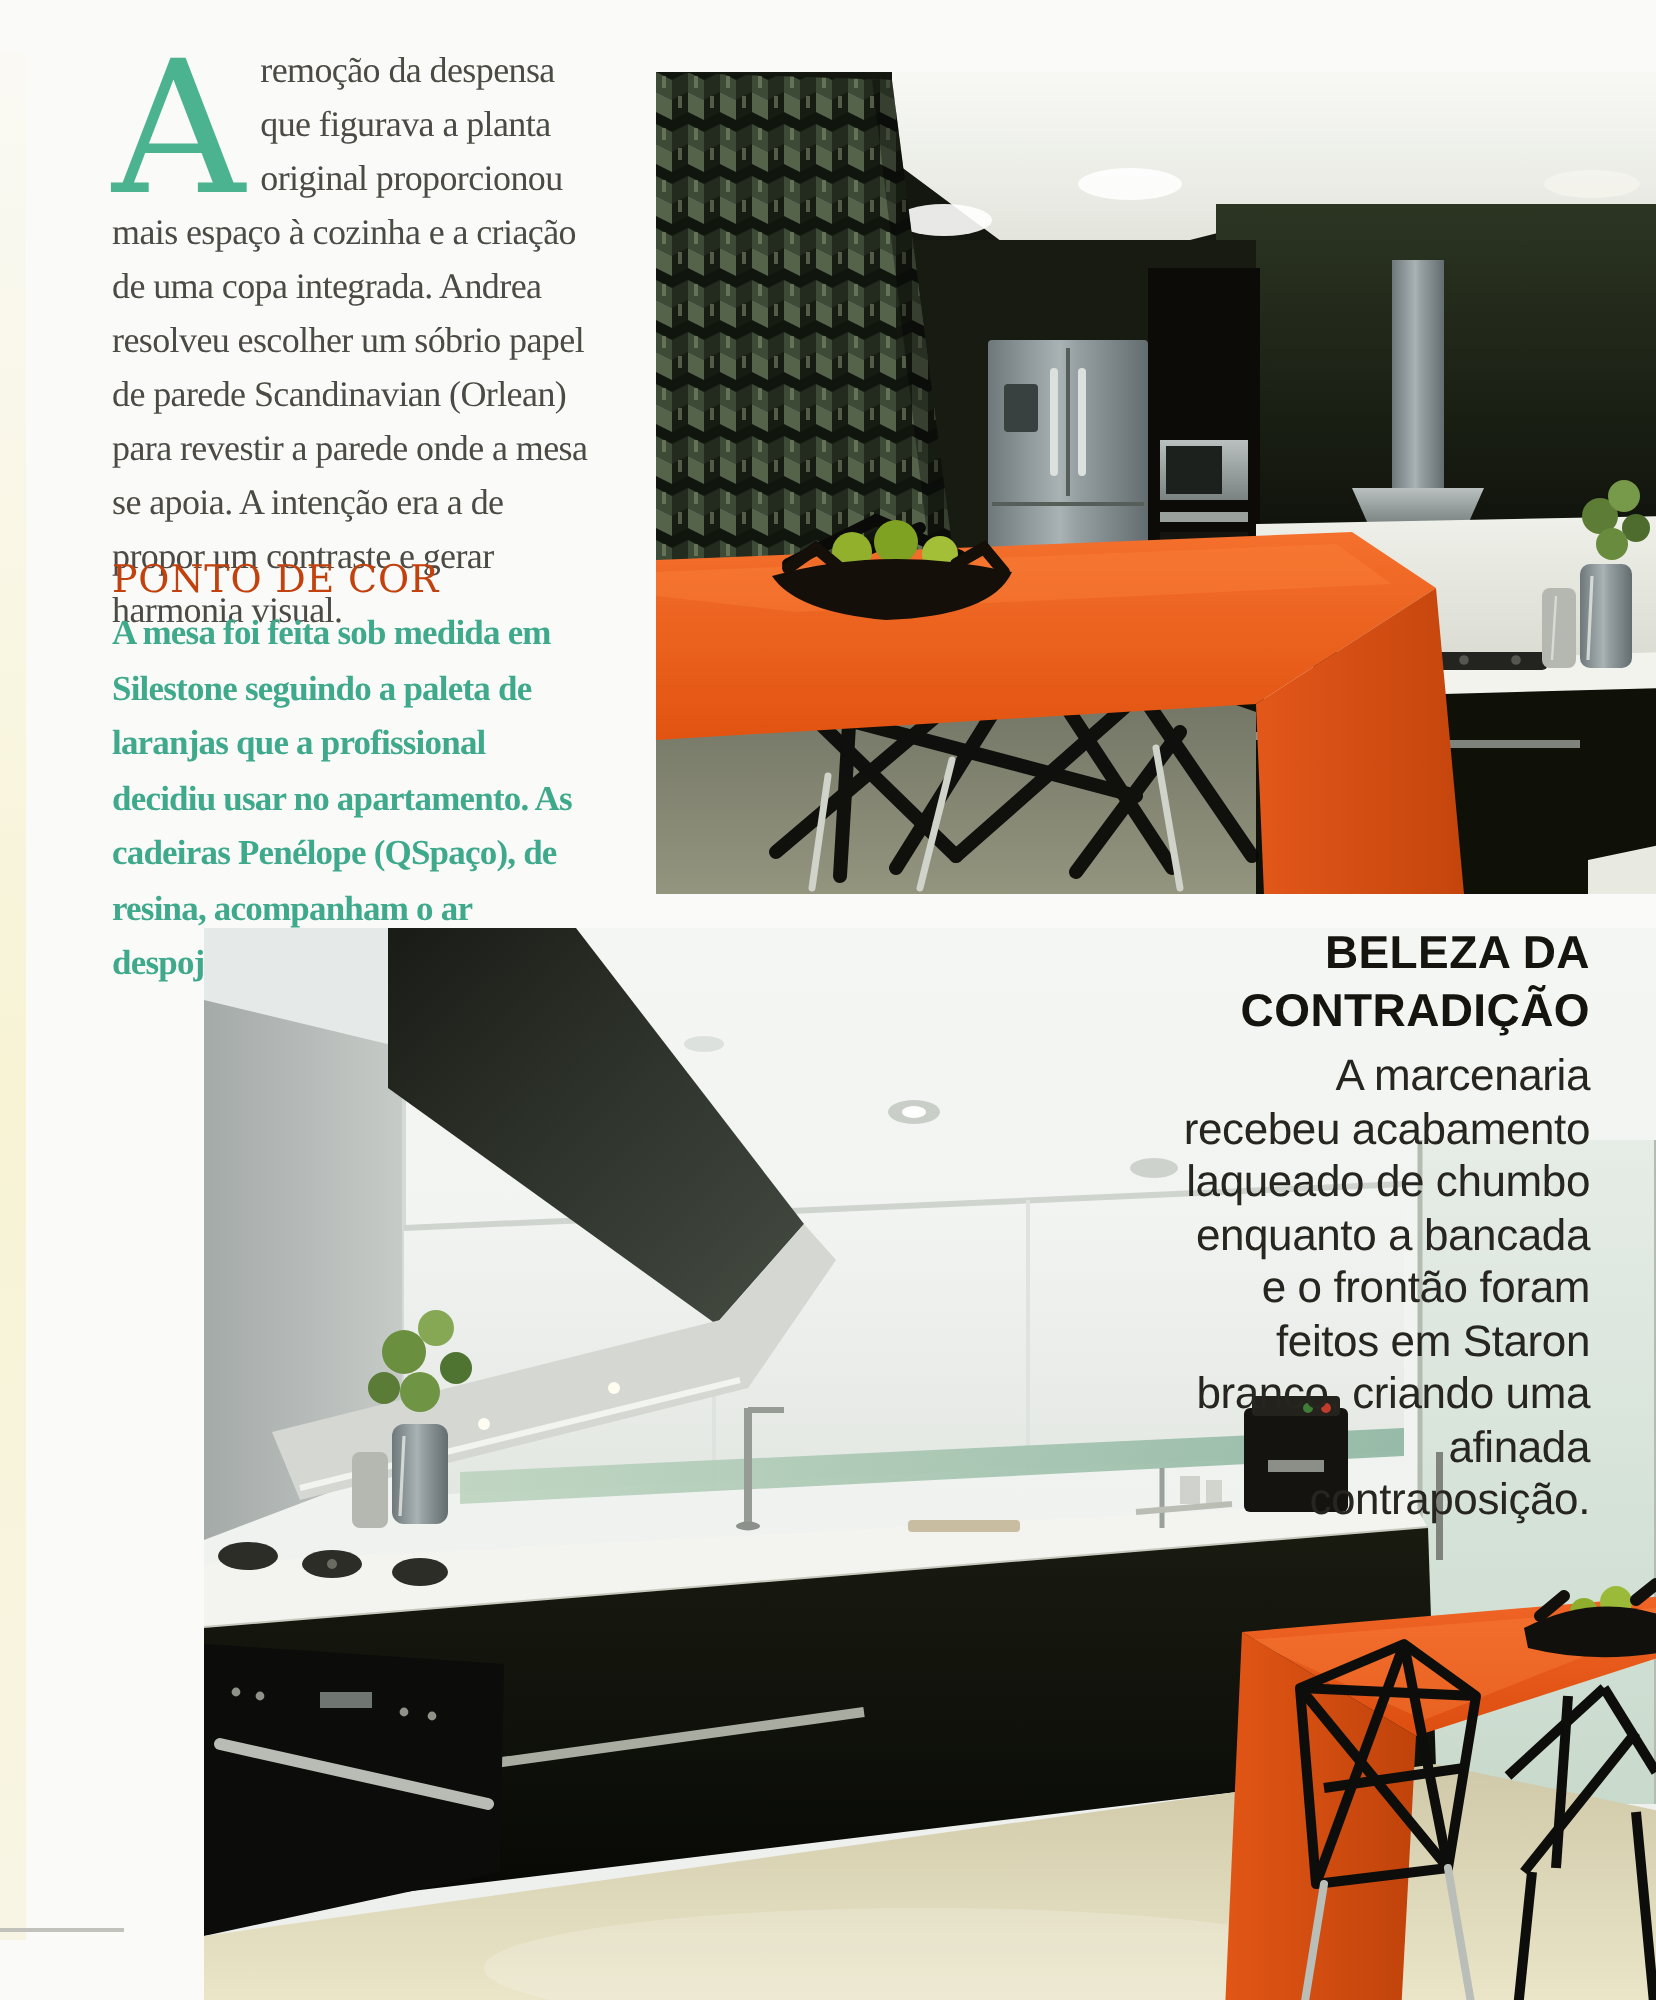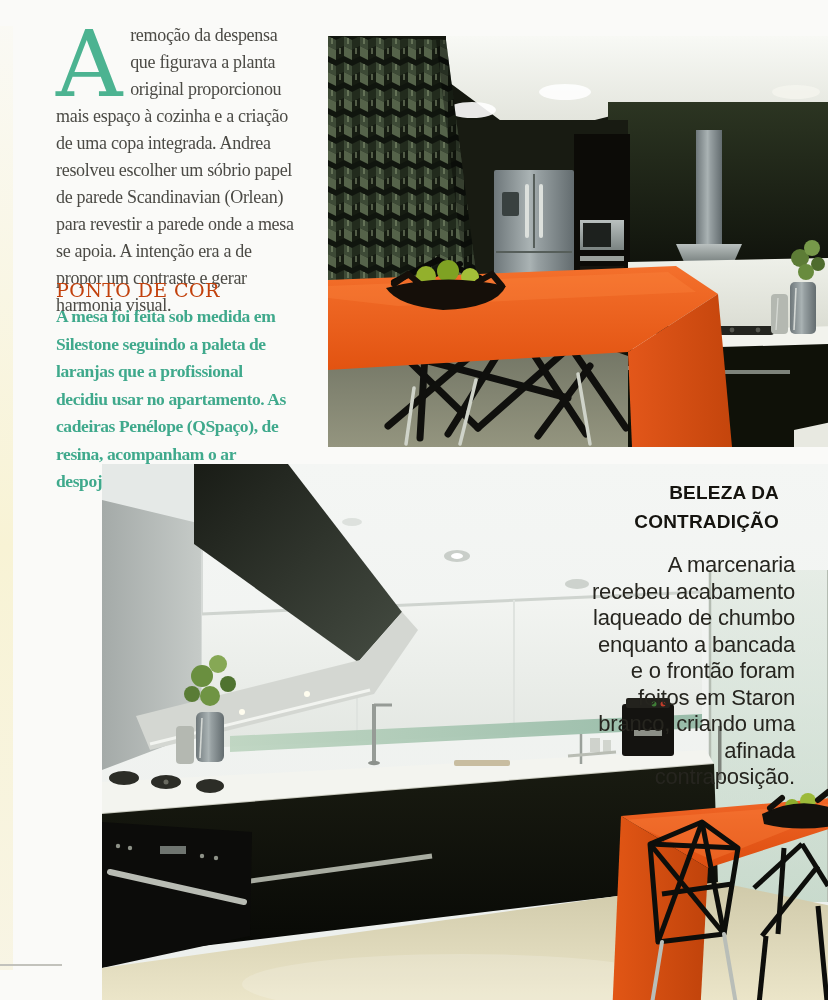--- a/index.html
+++ b/index.html
@@ -46,21 +46,21 @@
   .photo svg{display:block;width:100%;height:100%;}
   .top-photo{left:288px;top:20px;width:504px;height:411px;}
   .bottom-photo{left:62px;top:448px;width:730px;height:552px;}
   
   .beleza{
     position:absolute;right:33px;top:462px;width:206px;
     text-align:right;
     font-family:"Liberation Sans", sans-serif;
   }
   .beleza-heading{
-    margin:16px;font-size:19px;line-height:29px;font-weight:bold;
+    margin:0;font-size:23px;line-height:29px;font-weight:bold;
     letter-spacing:0.2px;color:#15140f;
   }
   .beleza-body{
     margin:5px 0 0 0;font-size:22px;line-height:26.5px;
     color:#26251f;letter-spacing:-0.2px;
   }
 </style>
 </head>
 <body>
 

